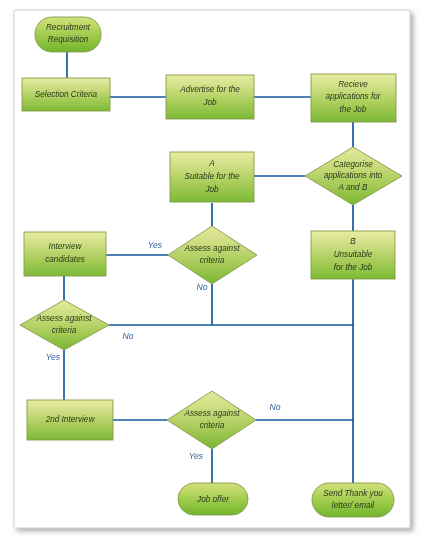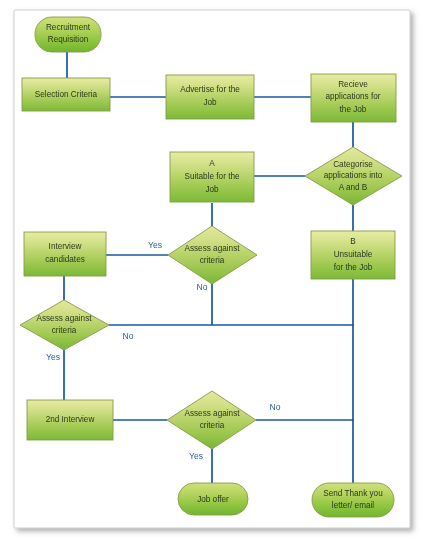--- a/index.html
+++ b/index.html
@@ -10,20 +10,21 @@
   body {
     width: 432px;
     height: 550px;
     overflow: hidden;
     font-family: "Liberation Sans", sans-serif;
   }
   #canvas-wrap {
     position: relative;
     width: 432px;
     height: 449px;
+    font-style: italic;
   }
   #flow-svg {
     display: block;
     width: 432px;
     height: 550px;
   }
   .node-label {
     font-family: "Liberation Sans", sans-serif;
     font-size: 8.2px;
     fill: #2b3a1c;

